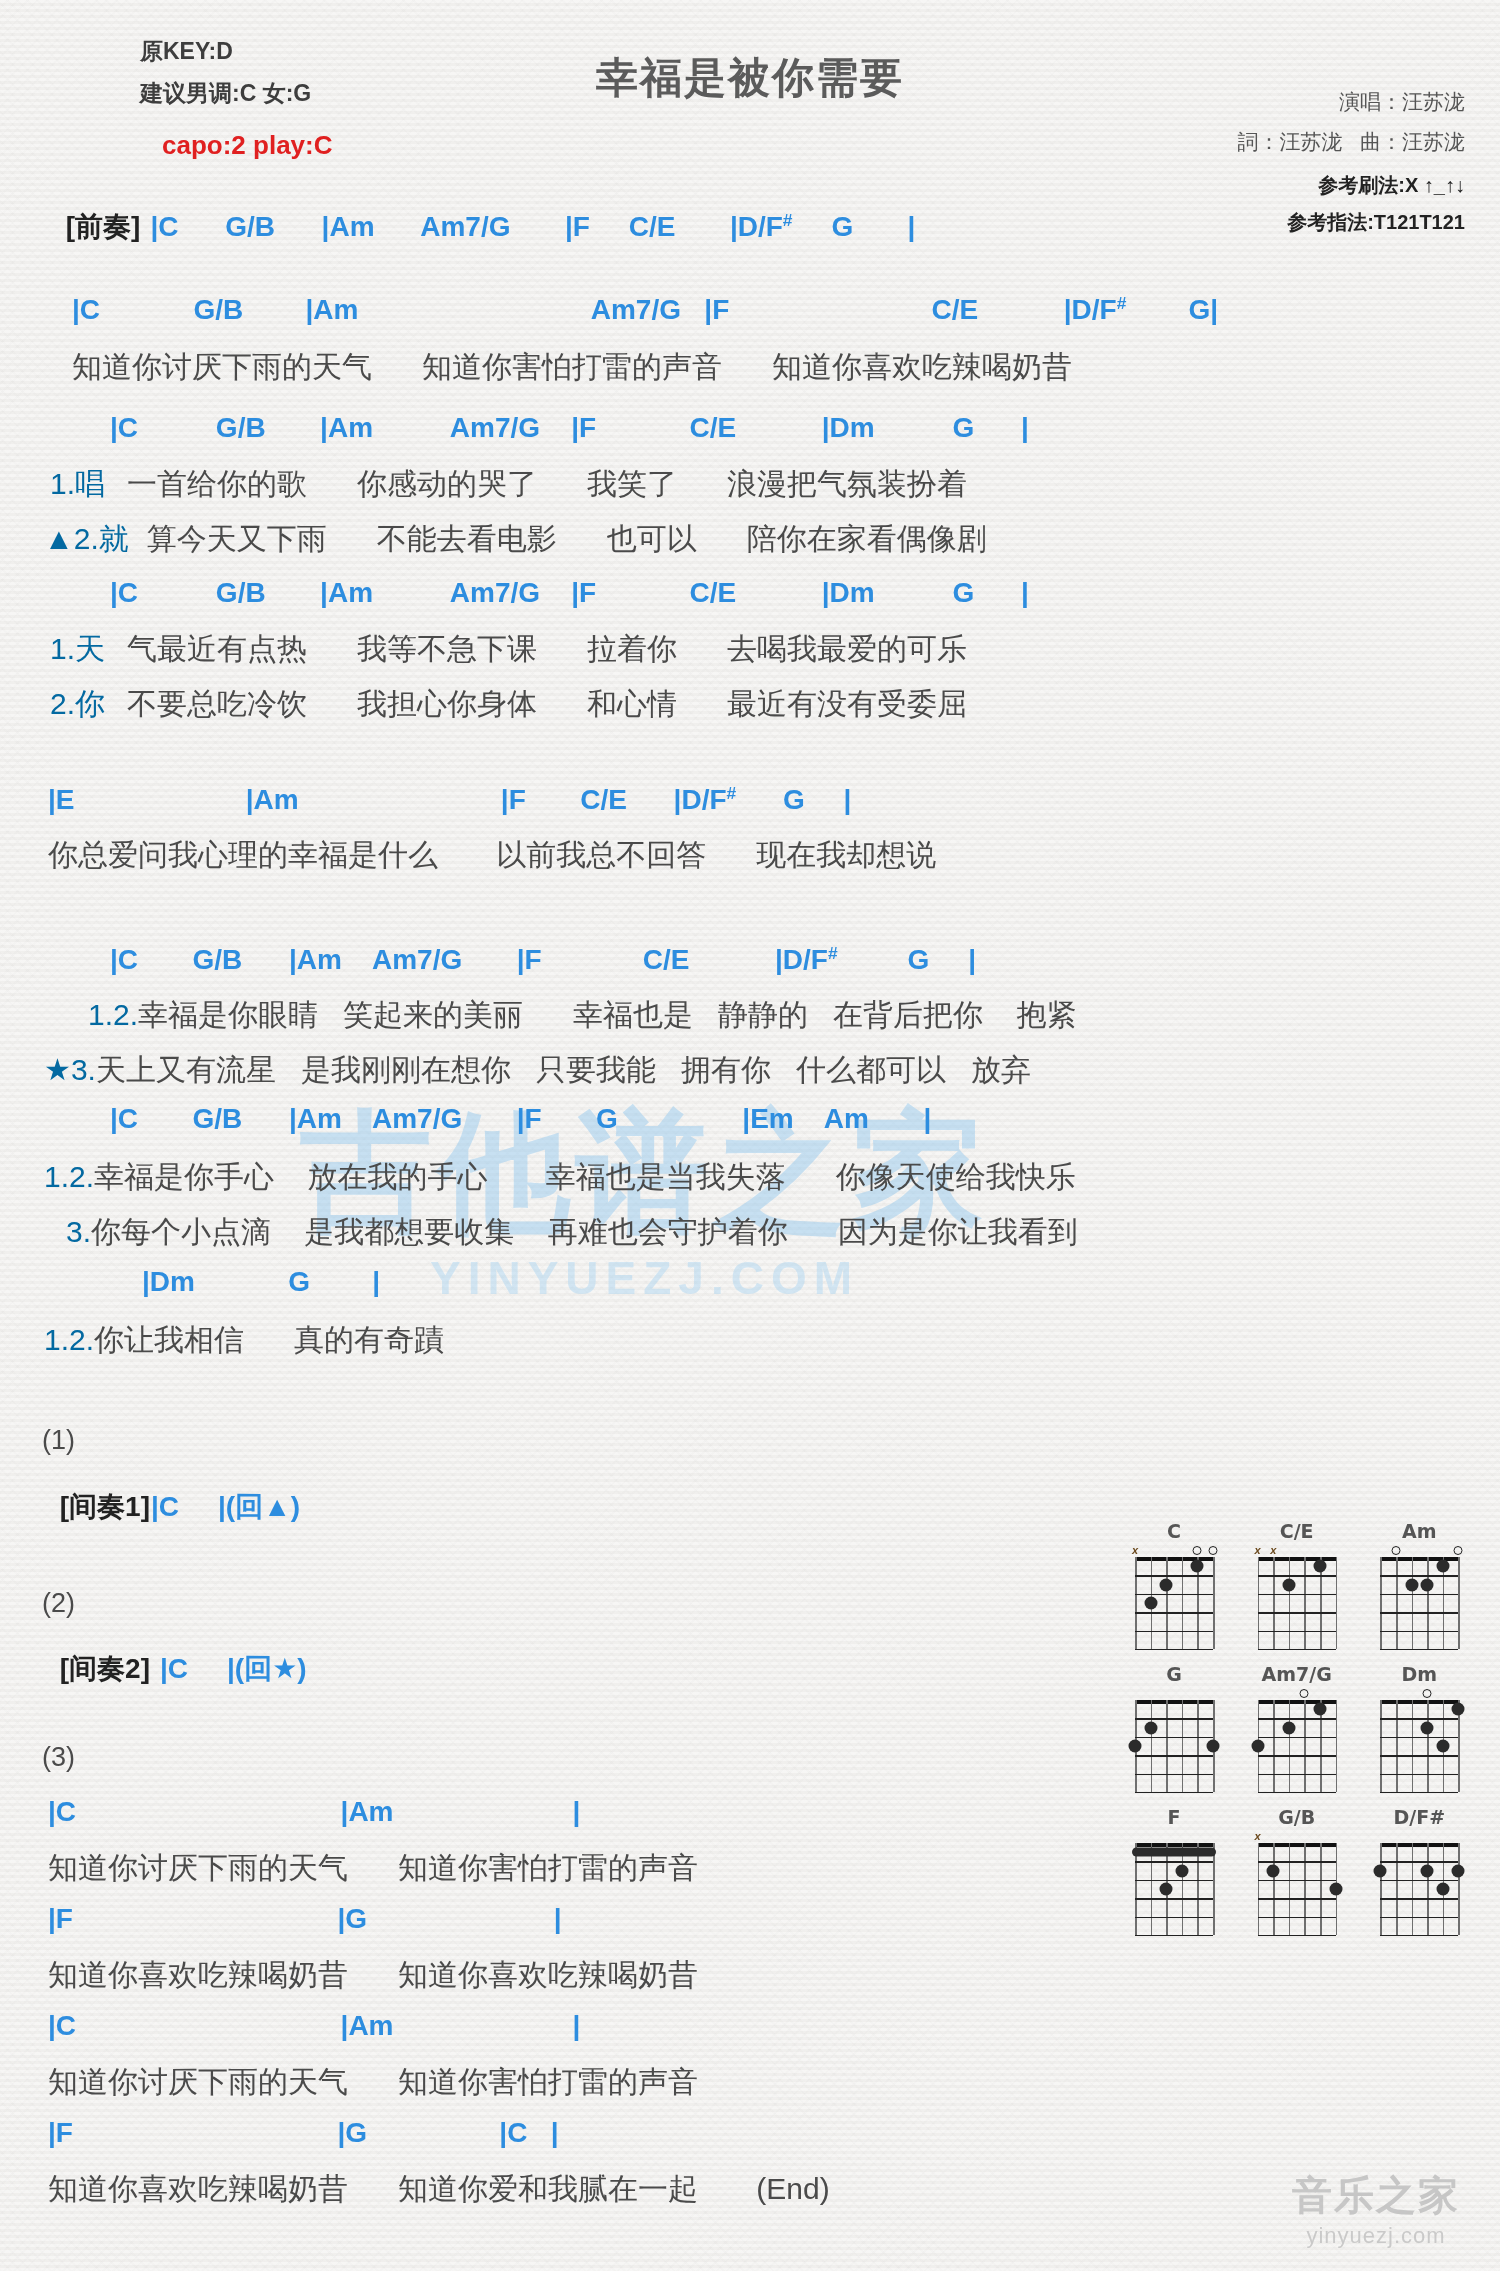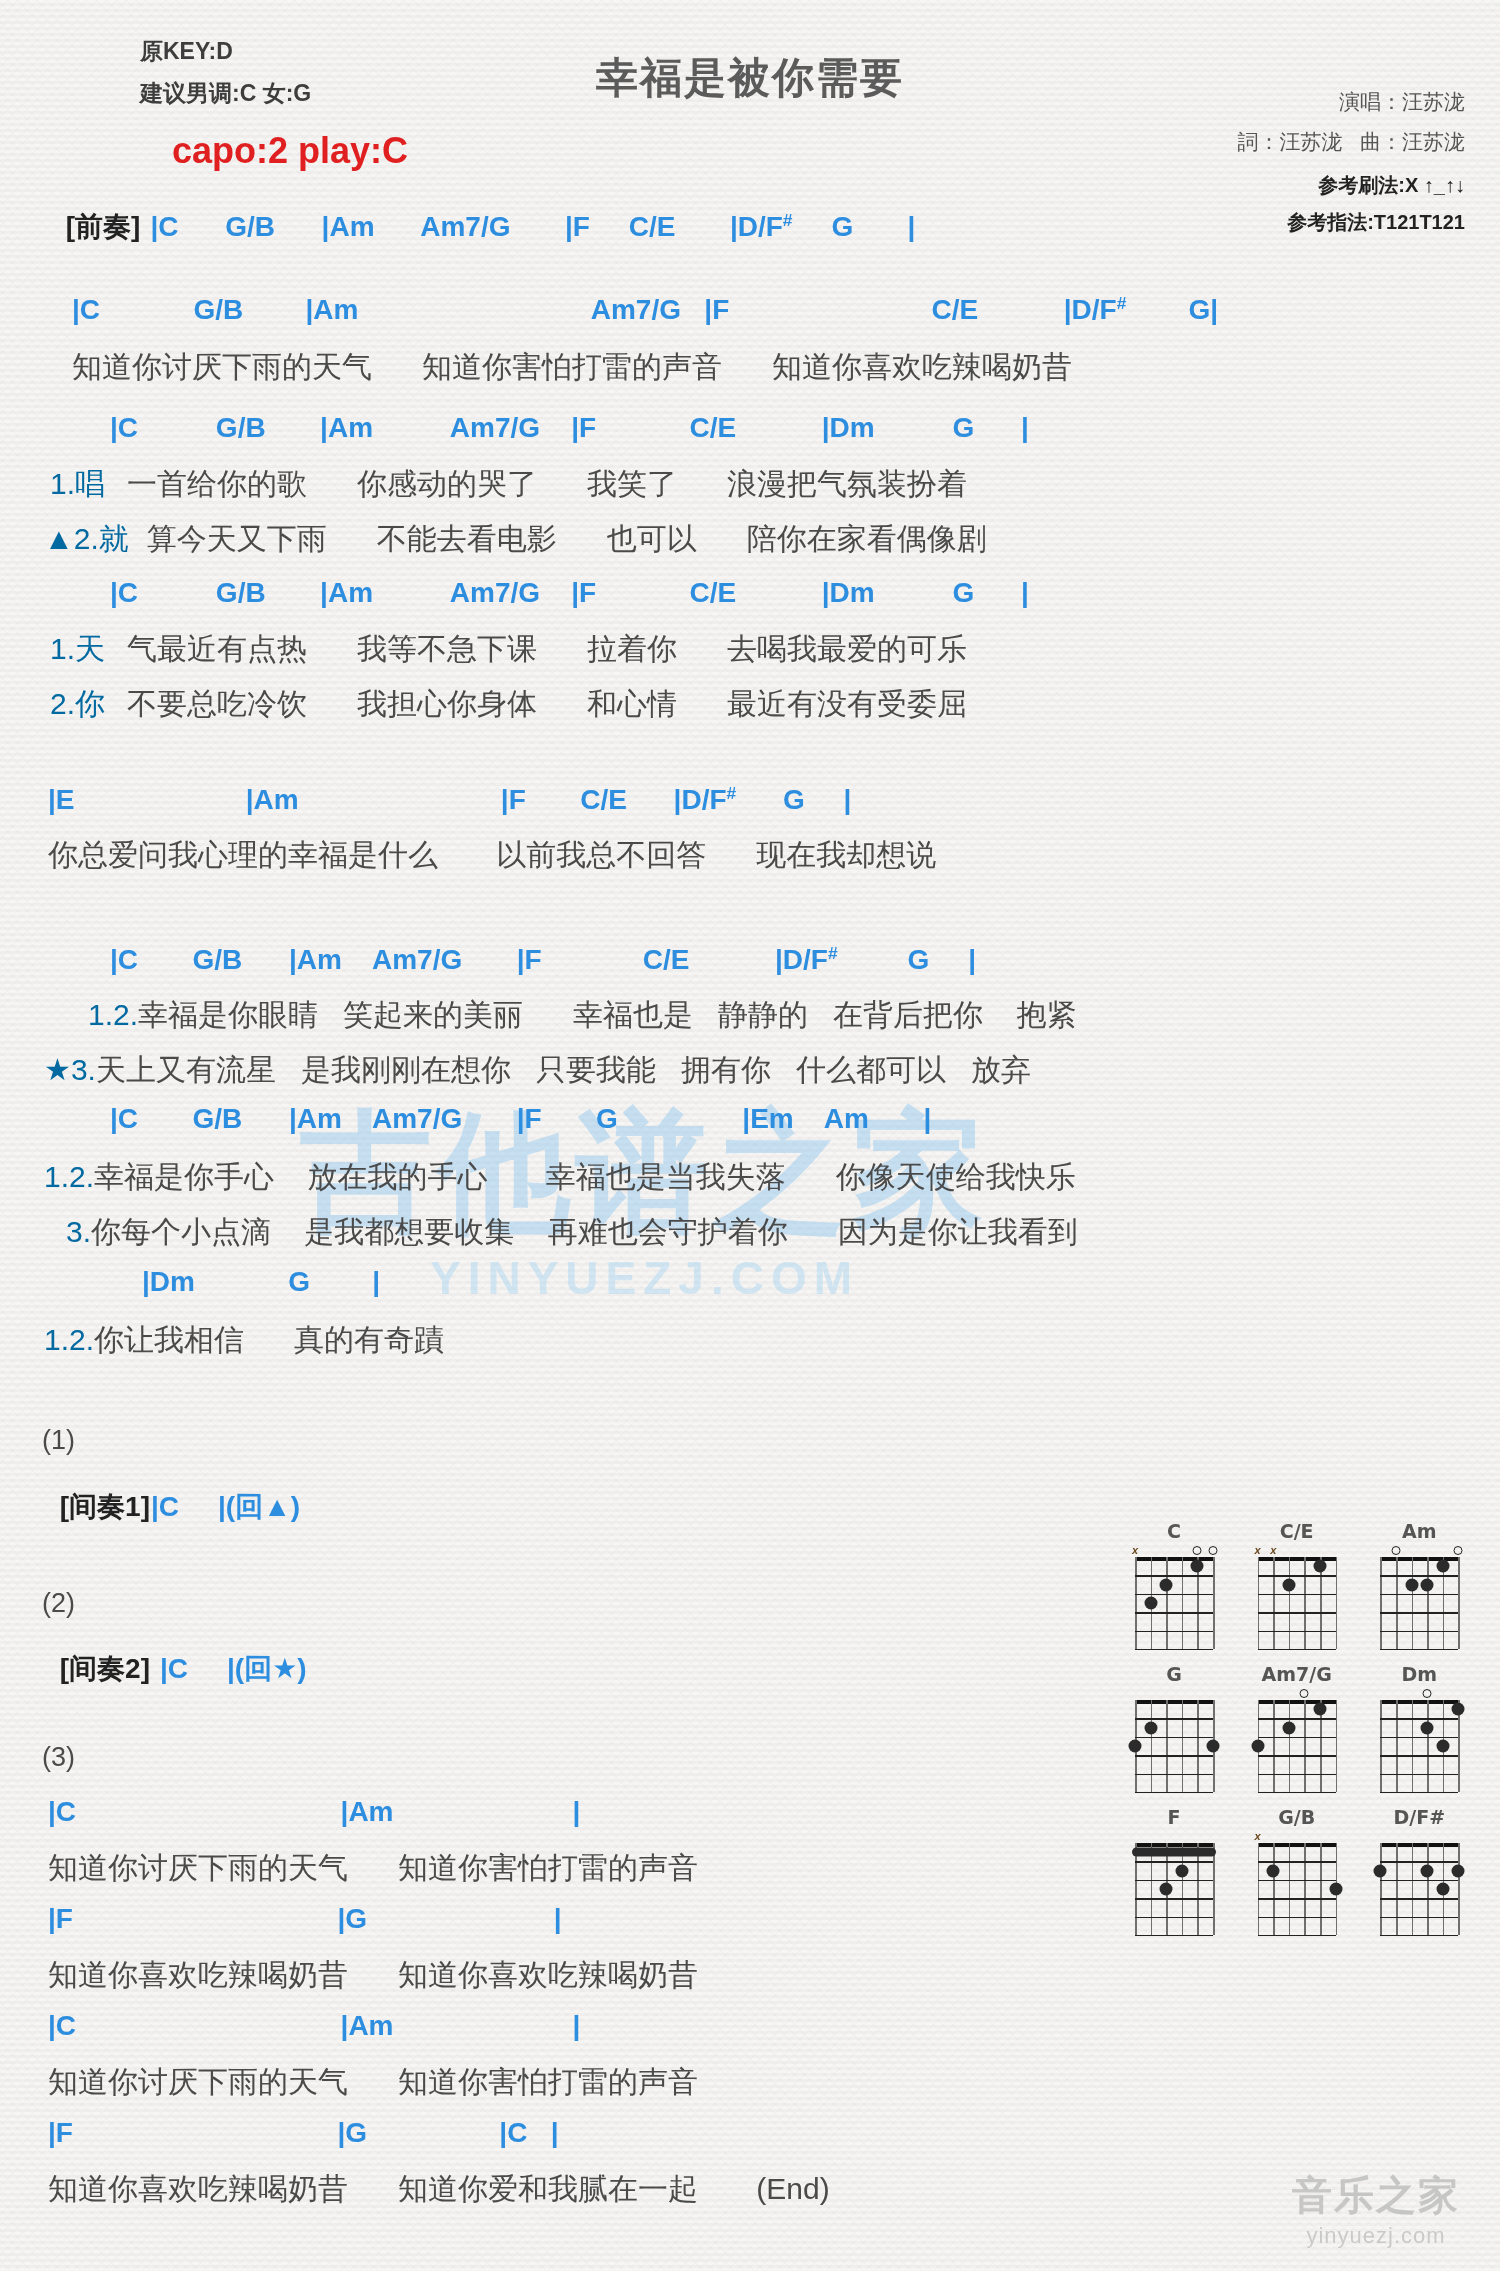--- a/index.html
+++ b/index.html
@@ -26,21 +26,21 @@
   .red{color:#e02020;font-weight:bold;}
 
   
   #song-title{
     left:0;right:0;top:22px;text-align:center;
     font-size:42px;color:#5b5b5b;font-weight:bold;
     letter-spacing:2px;
     font-family:"DejaVu Sans","Liberation Sans",sans-serif;
   }
   .hdr-left{left:140px;font-size:23px;color:#3d3d3d;font-weight:bold;}
-  .hdr-capo{left:172px;font-size:36px;}
+  .hdr-capo{left:162px;font-size:26px;}
   .hdr-right{right:35px;text-align:right;font-size:21px;color:#555;}
   .hdr-right-b{right:35px;text-align:right;font-size:20px;color:#222;font-weight:bold;}
   .chordrow{font-size:28px;font-weight:bold;color:#2d8ddf;}
   .lyricrow{font-size:30px;color:#4a4a4a;}
   .sect{font-weight:bold;color:#222;font-size:28px;}
   .num{color:#0369a1;}
 
   
   .wm-center{
     position:absolute;left:300px;top:1085px;z-index:1;

